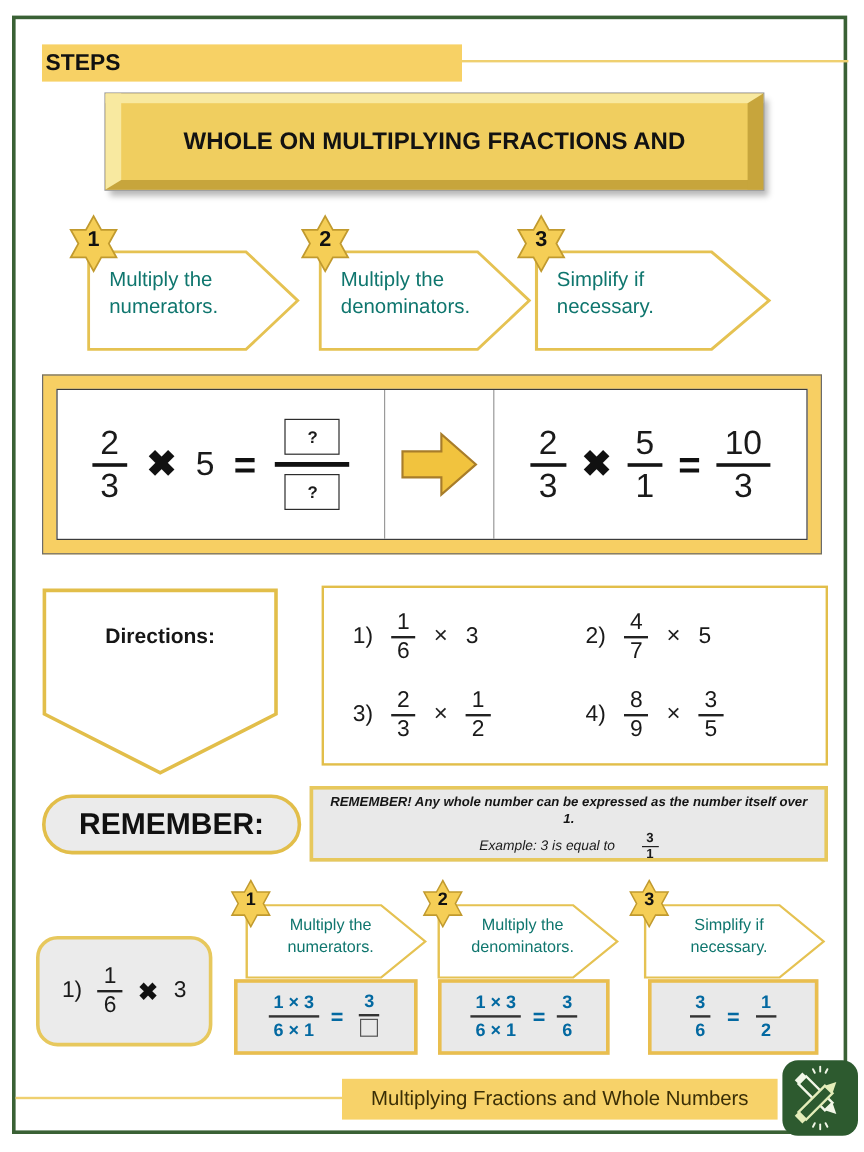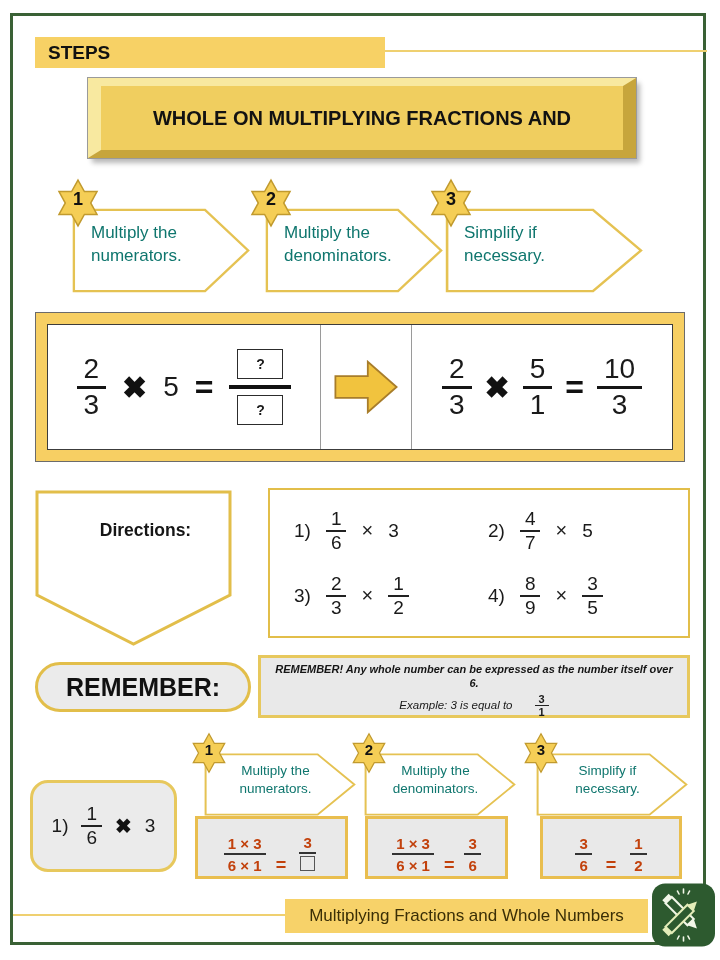--- a/index.html
+++ b/index.html
@@ -9,21 +9,21 @@
     font-family:"Liberation Sans", sans-serif; color:#1a1a1a; overflow:hidden;
   }
   .abs { position:absolute; }
 
   
   .page-border { left:10px; top:13px; width:696px; height:932px;
     border:3px solid #3A6135; background:transparent; }
 
   
   .steps-banner { left:35px; top:37px; width:350px; height:31px; background:#F7D165;
-    display:flex; align-items:center; padding-left:13px; font-weight:bold; font-size:19px; color:#111; }
+    display:flex; align-items:center; padding-left:3px; font-weight:bold; font-size:19px; color:#111; }
   .steps-line { left:385px; top:50px; width:322px; height:2px; background:#EFD070; }
 
   .title-box { left:88px; top:78px; width:548px; height:80px; background:#F0CE5F;
     border-style:solid; border-width:8px 13px; border-color:#F8E9A0 #C7A53C #C7A53C #F8E9A0;
     box-shadow:0 0 0 1px #9a9a9a, 4px 5px 5px rgba(0,0,0,0.28);
     display:flex; flex-direction:column; align-items:center; justify-content:center;
     text-align:center; font-weight:bold; font-size:20px; line-height:1.3; color:#121212; }
 
   
   .step { position:absolute; }
@@ -62,21 +62,21 @@
   .op-heavy { font-weight:bold; font-size:30px; color:#111; }
   .eq-heavy { font-weight:bold; font-size:32px; color:#111; }
   .q-stack { display:flex; flex-direction:column; align-items:center; gap:6px; }
   .qbox { width:46px; height:30px; border:1px solid #2c2c2c; display:flex; align-items:center;
     justify-content:center; font-size:14px; font-weight:bold; }
   .qbar { width:62px; height:4px; background:#111; }
 
   
   .directions { left:35px; top:490px; width:197px; height:157px; }
   .directions svg { position:absolute; left:0; top:0; width:100%; height:100%; }
-  .directions-text { position:absolute; left:12px; top:28px; width:100%; text-align:center;
+  .directions-text { position:absolute; left:0; top:28px; width:100%; text-align:center;
     font-weight:bold; font-size:17.5px; line-height:1.45; color:#161616; }
 
   
   .problems-box { left:268px; top:488px; width:422px; height:150px; border:2.5px solid #E2BE4A;
     display:grid; grid-template-columns:1fr 1fr; grid-template-rows:1fr 1fr; padding:8px 6px 8px 24px; }
   .problem { display:flex; align-items:center; gap:15px; font-size:19px; }
   .problem .op { font-size:20px; color:#222; }
 
   
   .solutions-label { left:35px; top:662px; width:216px; height:50px; border-radius:26px;
@@ -92,22 +92,22 @@
     font-style:normal; font-size:11px; font-weight:bold; }
   .frac-xs .fn { border-bottom:1.5px solid #222; padding:0 4px; }
 
   
   .problem1-box { left:30px; top:780px; width:147px; height:92px; border-radius:18px;
     border:3px solid #E7C85D; background:#EBEBEB; display:flex; align-items:center;
     justify-content:center; gap:13px; font-size:19px; }
   .problem1-box .op-heavy { font-size:20px; }
 
   .work { position:absolute; top:816px; height:63px; border:3px solid #E9BE4F; background:#E9E9E9;
-    display:flex; align-items:flex-end; justify-content:center; gap:10px;
-    font-size:15px; font-weight:bold; color:#c2410c; }
+    display:flex; align-items:center; justify-content:center; gap:10px;
+    font-size:15px; font-weight:bold; color:#0369a1; }
   .wfrac { display:inline-flex; flex-direction:column; align-items:center; line-height:1.25; }
   .wfrac .fn { border-bottom:2px solid #333; padding:0 4px; }
   .wfrac .fd { padding:2px 4px 0; }
   .sq { display:inline-block; width:15px; height:15px; border:1px solid #555; background:#E9E9E9; }
   .weq { font-size:18px; }
 
   
   .footer-line { left:13px; top:914px; width:272px; height:2px; background:#EFD070; }
   .footer-banner { left:285px; top:899px; width:363px; height:34px; background:#F7D269;
     display:flex; align-items:center; justify-content:center; font-size:17px; color:#3B2F06; }
@@ -260,21 +260,21 @@
       <span class="fd">5</span>
     </span>
   </div>
 </div>
 
 <div class="abs solutions-label">
   <span>REMEMBER:</span>
 </div>
 
 <div class="abs remember-box">
-  <div class="remember-line">REMEMBER! Any whole number can be expressed as the number itself over 6.</div>
+  <div class="remember-line">REMEMBER! Any whole number can be expressed as the number itself over 1.</div>
   <div class="remember-example">
     <span>Example: 3 is equal to</span>
     <span class="frac-xs">
       <span class="fn">3</span>
       <span class="fd">1</span>
     </span>
   </div>
 </div>
 
 <div class="row2">

